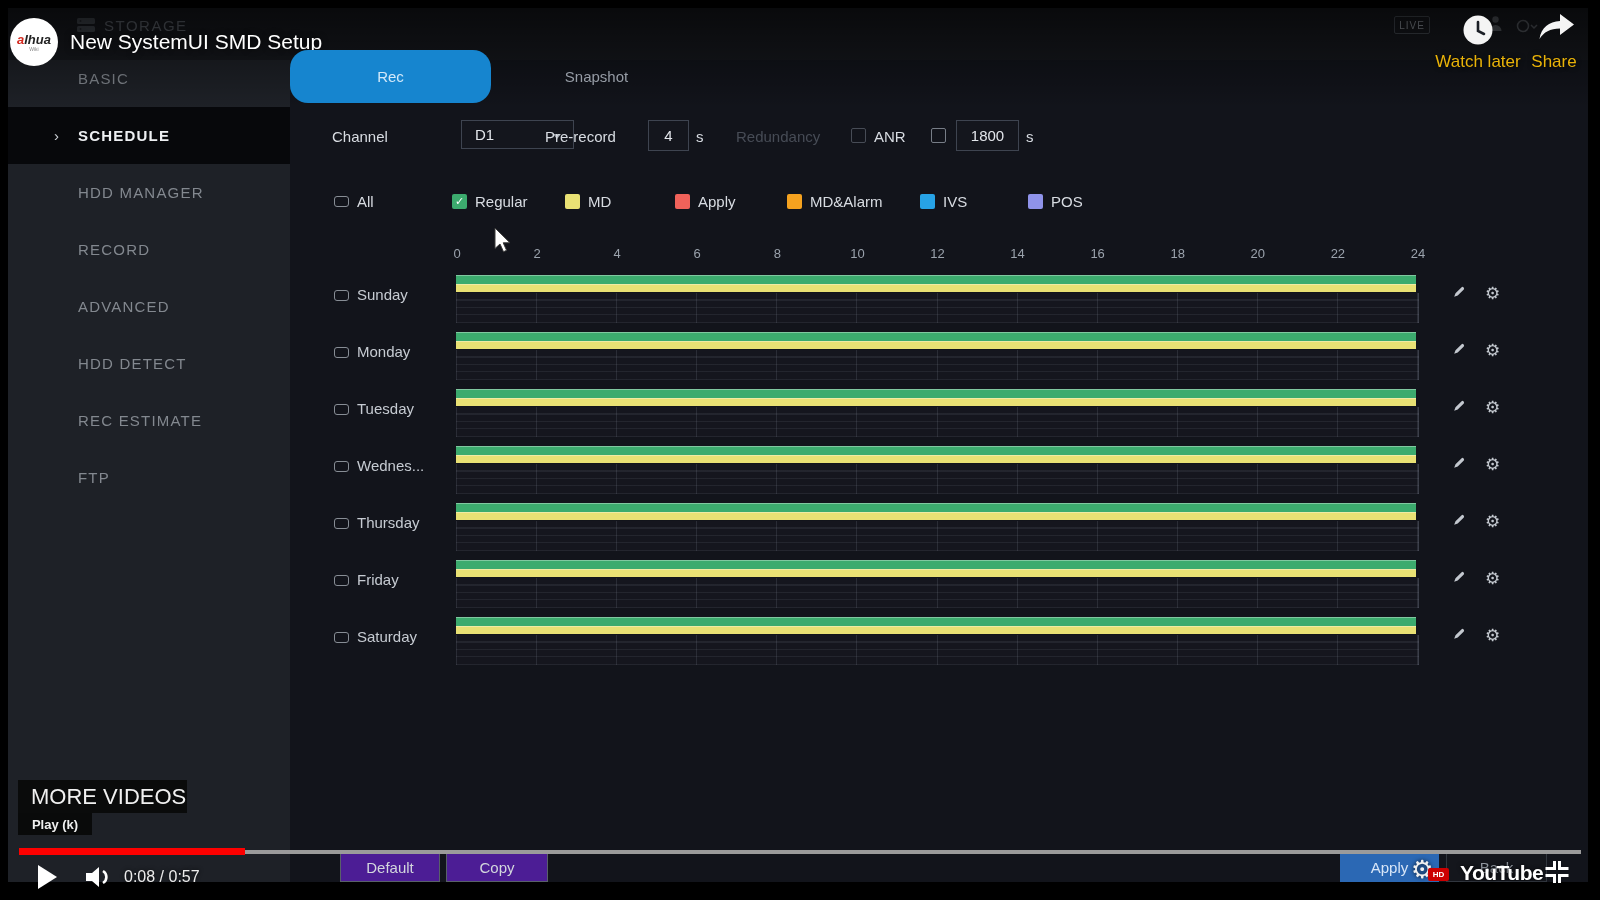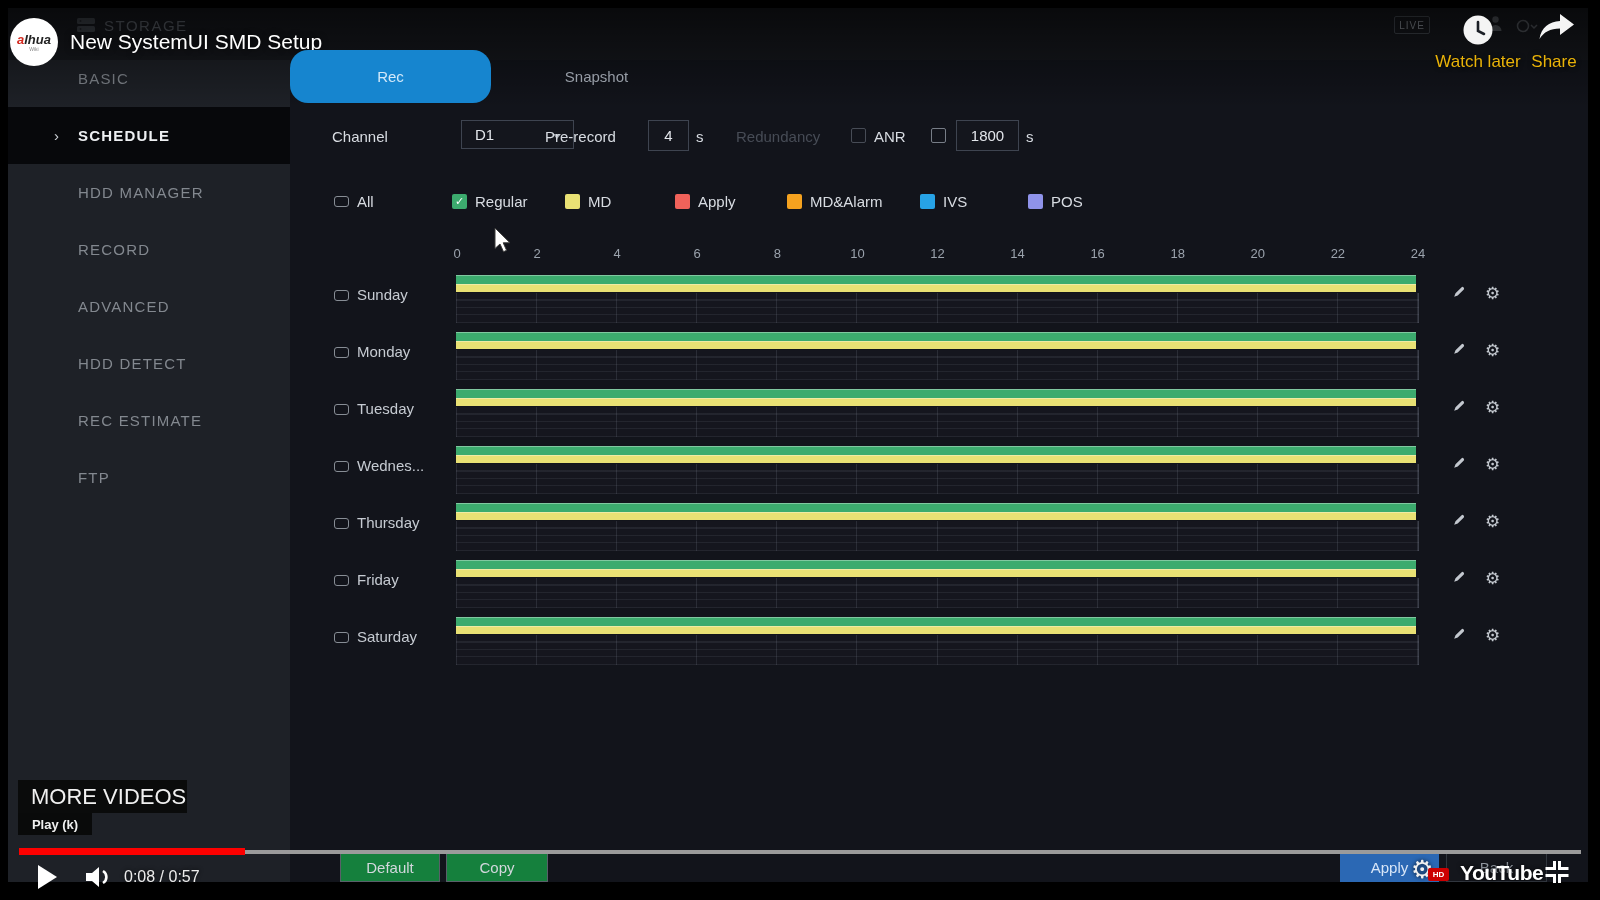--- a/index.html
+++ b/index.html
@@ -44,21 +44,21 @@
   .day-label{position:absolute;left:349px;top:11px;font-size:15px;color:#c6cbd2;}
   .bar{position:absolute;box-shadow:inset 0 1px 0 rgba(255,255,255,.35);}
   .grid{position:absolute;left:448px;top:18px;width:962px;height:30px;background-color:#15161e;
         background-image:repeating-linear-gradient(90deg,rgba(160,170,185,.15) 0 1px,transparent 1px 80.1px),
                          repeating-linear-gradient(0deg,rgba(160,170,185,.10) 0 1px,transparent 1px 7.5px);
         border-right:1px solid rgba(160,170,185,.15);}
   .row-icon{position:absolute;top:10px;color:#c3c8cf;cursor:pointer;}
   .gear-glyph{font-size:17px;line-height:17px;}
   .btn{position:absolute;top:853px;height:29px;display:flex;align-items:center;justify-content:center;
        font-size:15px;box-sizing:border-box;cursor:pointer;}
-  .btn-outline{border:1px solid #596069;background:#15803d;color:#d3d7dd;}
+  .btn-outline{border:1px solid #596069;background:#4c1d95;color:#d3d7dd;}
   .btn-apply{background:#2b68b4;color:#d7e5f7;}
   .btn-back{background:#14161c;border:1px solid #31363e;color:#8f959e;}
   
   .yt-top-grad{left:8px;top:8px;width:1580px;height:100px;
                background:linear-gradient(rgba(0,0,0,.6),rgba(0,0,0,0));pointer-events:none;}
   .avatar{left:10px;top:18px;width:48px;height:48px;border-radius:50%;background:#fff;
           display:flex;flex-direction:column;align-items:center;justify-content:center;cursor:pointer;}
   .avatar-text{font-size:13px;font-weight:bold;font-style:italic;color:#222;line-height:13px;}
   .avatar-text .red{color:#d42a20;}
   .avatar-sub{font-size:5px;color:#888;line-height:6px;}

